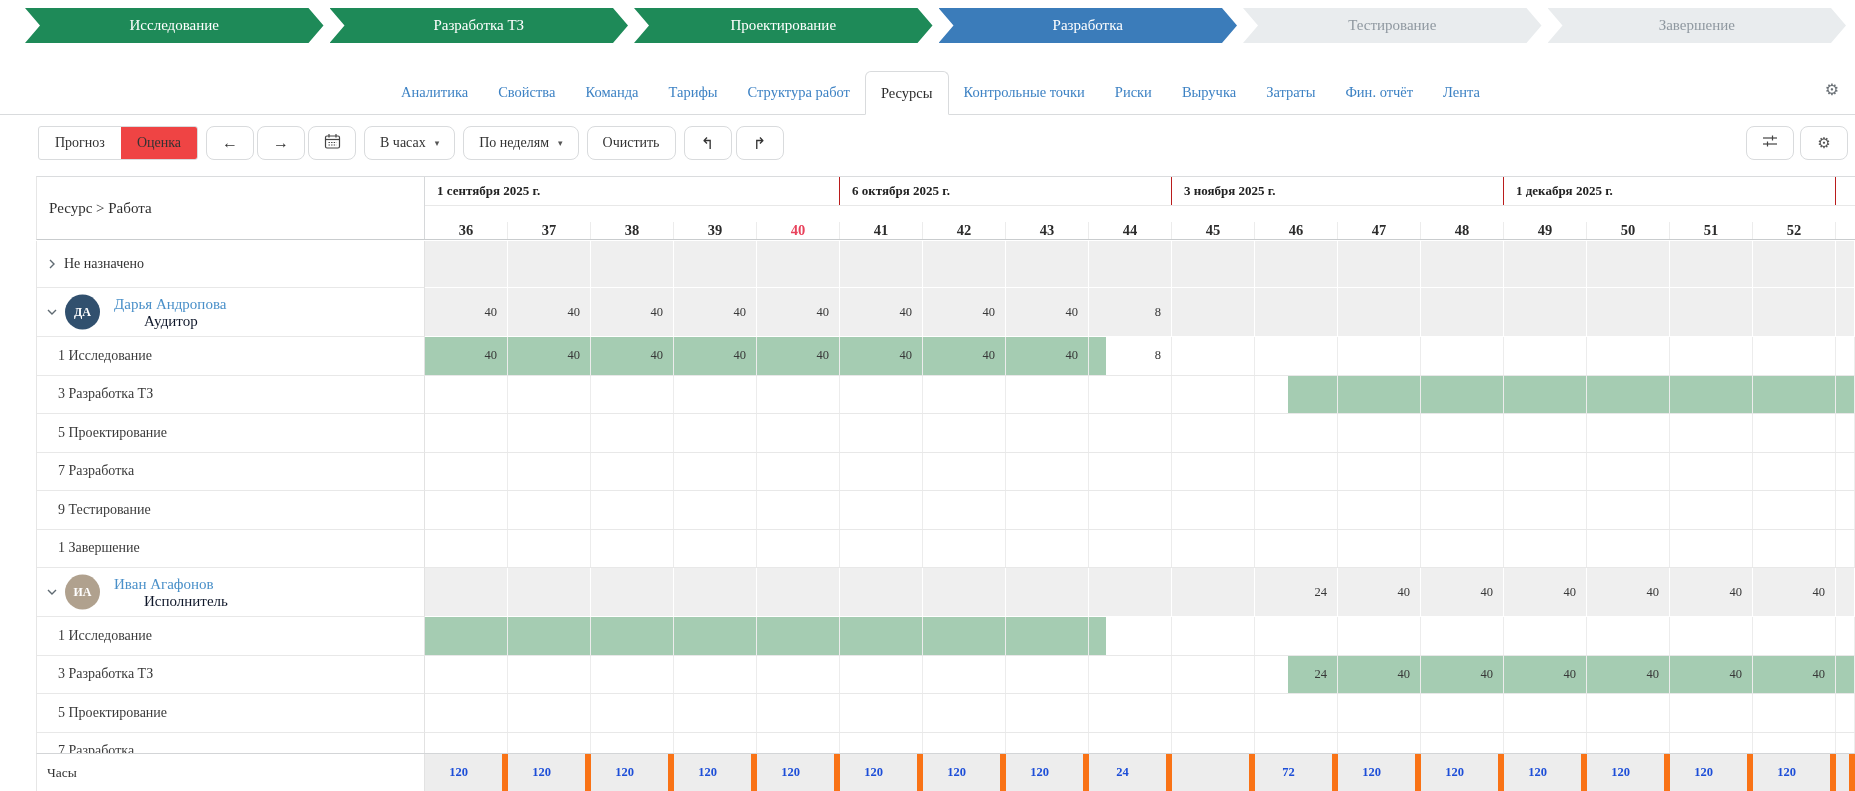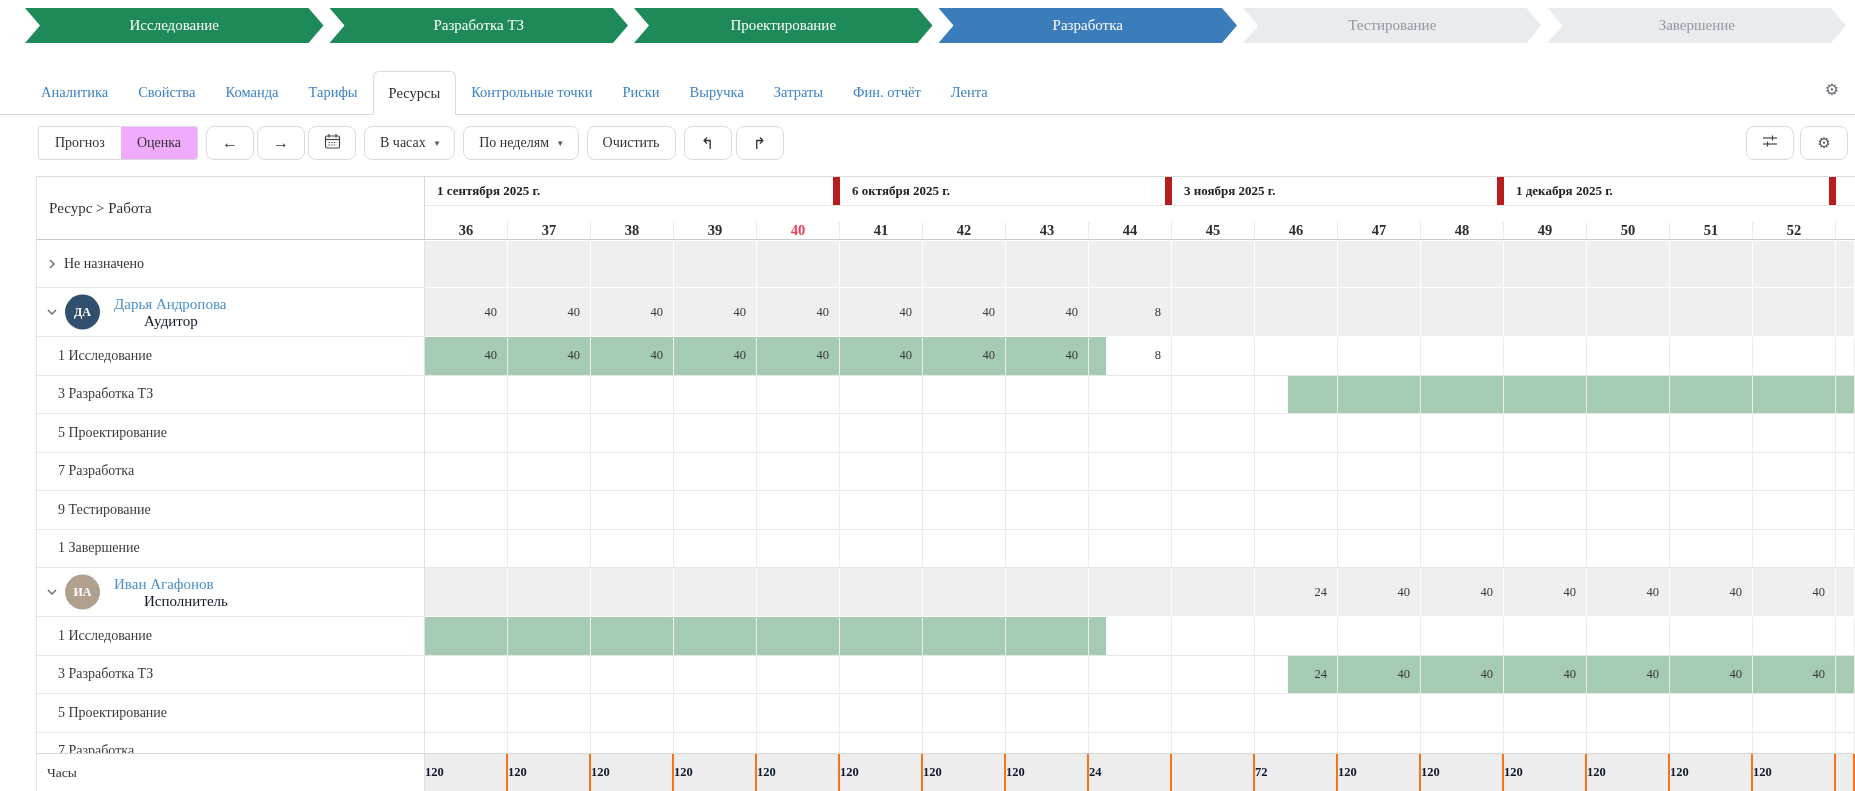--- a/index.html
+++ b/index.html
@@ -14,57 +14,57 @@
     flex:1; display:flex; align-items:center; justify-content:center;
     font-size:15px; font-weight:400; cursor:pointer;
     clip-path:polygon(0 0, calc(100% - 15px) 0, 100% 50%, calc(100% - 15px) 100%, 0 100%, 15px 50%);
   }
   .stage.done    { background:#1e8a58; color:#fff; }
   .stage.current { background:#3b7cba; color:#fff; }
   .stage.future  { background:#e9ecee; color:#8f98a0; }
   
   .tabbar {
     position:absolute; left:0; top:70px; width:100%; height:45px;
-    border-bottom:1px solid #d9dbdd; display:flex; align-items:flex-end; padding-left:26px;
+    border-bottom:1px solid #d9dbdd; display:flex; align-items:flex-end; padding-left:26px;justify-content:center;
   }
   .tab {
     height:44px; display:flex; align-items:center; padding:0 15px;
     font-size:14.5px; color:#3d82c4; cursor:pointer; white-space:nowrap;
   }
   .tab.active {
     background:#fff; border:1px solid #d9dbdd; border-bottom:1px solid #fff;
     border-radius:6px 6px 0 0; color:#2d2d2d; margin-bottom:-1px;
   }
   .tab-gear { position:absolute; right:16px; top:10px; font-size:16px; color:#6b7177; cursor:pointer; }
   
   .toolbar { position:absolute; left:38px; top:126px; right:0; height:34px; display:flex; gap:8px; align-items:center; }
   .btn {
     height:34px; border:1px solid #d9dbdd; border-radius:8px; background:#fff;
     display:flex; align-items:center; justify-content:center;
     font-size:14px; color:#333; padding:0 15px; cursor:pointer; white-space:nowrap;
   }
   .btn.icon { width:48px; padding:0; font-size:16px; }
   .seg { display:flex; border:1px solid #d9dbdd; border-radius:3px; overflow:hidden; height:34px; }
   .seg-item { padding:0 16px; display:flex; align-items:center; font-size:14px; cursor:pointer; }
-  .seg-item.sel { background:#f0abfc; }
+  .seg-item.sel { background:#ef4444; }
   .caret { font-size:9px; color:#555; margin-left:9px; }
   .toolbar-right { margin-left:auto; margin-right:7px; display:flex; gap:6px; }
   .gear-glyph { font-size:15px; color:#555; }
   
   .ghead {
     position:absolute; left:36px; top:176px; width:1819px; height:64px;
     border-top:1px solid #dadcde; border-left:1px solid #e6e6e6; border-bottom:1px solid #c9ccce;
     display:flex; background:#fff;
   }
   .corner { width:388px; border-right:1px solid #d6d8da; display:flex; align-items:center; padding-left:12px;
             font-size:15px; color:#2e2e2e; }
   .thead { flex:1; display:flex; flex-direction:column; overflow:hidden; }
   .month-row { height:29px; display:flex; border-bottom:1px solid #e8e8e8; }
   .month-cell { display:flex; align-items:center; padding-left:12px; font-size:13px; font-weight:700; color:#222;
-                border-right:7px solid #b91c1c; overflow:hidden; white-space:nowrap; }
+                border-right:1px solid #b91c1c; overflow:hidden; white-space:nowrap; }
   .week-row { height:34px; display:flex;align-items:flex-end; }
   .week-cell { width:83px; display:flex; align-items:center; justify-content:center;
                font-size:14.5px; font-weight:700; color:#2b2b2b; border-right:1px solid #ececec; }
   .week-cell.current { color:#e8415b; }
   .fill-cell { flex:1; border-right:none; }
   .gbody { position:absolute; left:36px; top:241px; width:1819px; height:512px; overflow:hidden;
            border-left:1px solid #e6e6e6; }
   .row { display:flex; }
   .row-left { width:388px; position:relative; border-right:1px solid #e2e2e2; border-bottom:1px solid #e8e8e8;
               background:#fff; }
@@ -86,22 +86,22 @@
             border-radius:50%; display:flex; align-items:center; justify-content:center;
             font-size:12px; font-weight:700; color:#fff; }
   .pinfo { position:absolute; left:77px; top:50%; transform:translateY(-50%); }
   .pname { font-size:15px; color:#4a90c9; line-height:18px; cursor:pointer; white-space:nowrap; }
   .prole { font-size:15px; color:#0f172a; line-height:16px;margin-left:30px; }
   .gfoot { position:absolute; left:36px; top:753px; width:1819px; height:38px;
            border-top:1px solid #d3d5d7; border-left:1px solid #e6e6e6; display:flex; background:#fff; }
   .foot-left { width:388px; display:flex; align-items:center; padding-left:10px; font-size:13.5px; color:#333;
                border-right:1px solid #e2e2e2; background:#fff; }
   .foot-right { flex:1; display:flex; overflow:hidden; }
-  .fcell { width:83px; display:flex; align-items:center; justify-content:flex-start; padding-right:10px;
-           font-size:12.5px; font-weight:700; color:#0f172a; background:#ededed; border-right:2px solid #f97316; }
+  .fcell { width:83px; display:flex; align-items:center; justify-content:center; padding-right:10px;
+           font-size:12.5px; font-weight:700; color:#1d4ed8; background:#ededed; border-right:6px solid #f97316; }
   .fcell.fill { flex:1; padding:0; }
 </style>
 </head>
 <body>
 
 <div class="screen">
 
   <div class="stages" id="stages">
       <div class="stage done">Исследование</div>
       <div class="stage done">Разработка ТЗ</div>
@@ -109,20 +109,21 @@
       <div class="stage current">Разработка</div>
       <div class="stage future">Тестирование</div>
       <div class="stage future">Завершение</div>
     </div>
 
   <div class="tabbar" id="tabbar">
     <div class="tab">Аналитика</div>
       <div class="tab">Свойства</div>
       <div class="tab">Команда</div>
       <div class="tab">Тарифы</div>
+      <div class="tab">Структура работ</div>
       <div class="tab active">Ресурсы</div>
       <div class="tab">Контрольные точки</div>
       <div class="tab">Риски</div>
       <div class="tab">Выручка</div>
       <div class="tab">Затраты</div>
       <div class="tab">Фин. отчёт</div>
       <div class="tab">Лента</div>
       <span class="tab-gear">⚙</span>
   </div>
 

